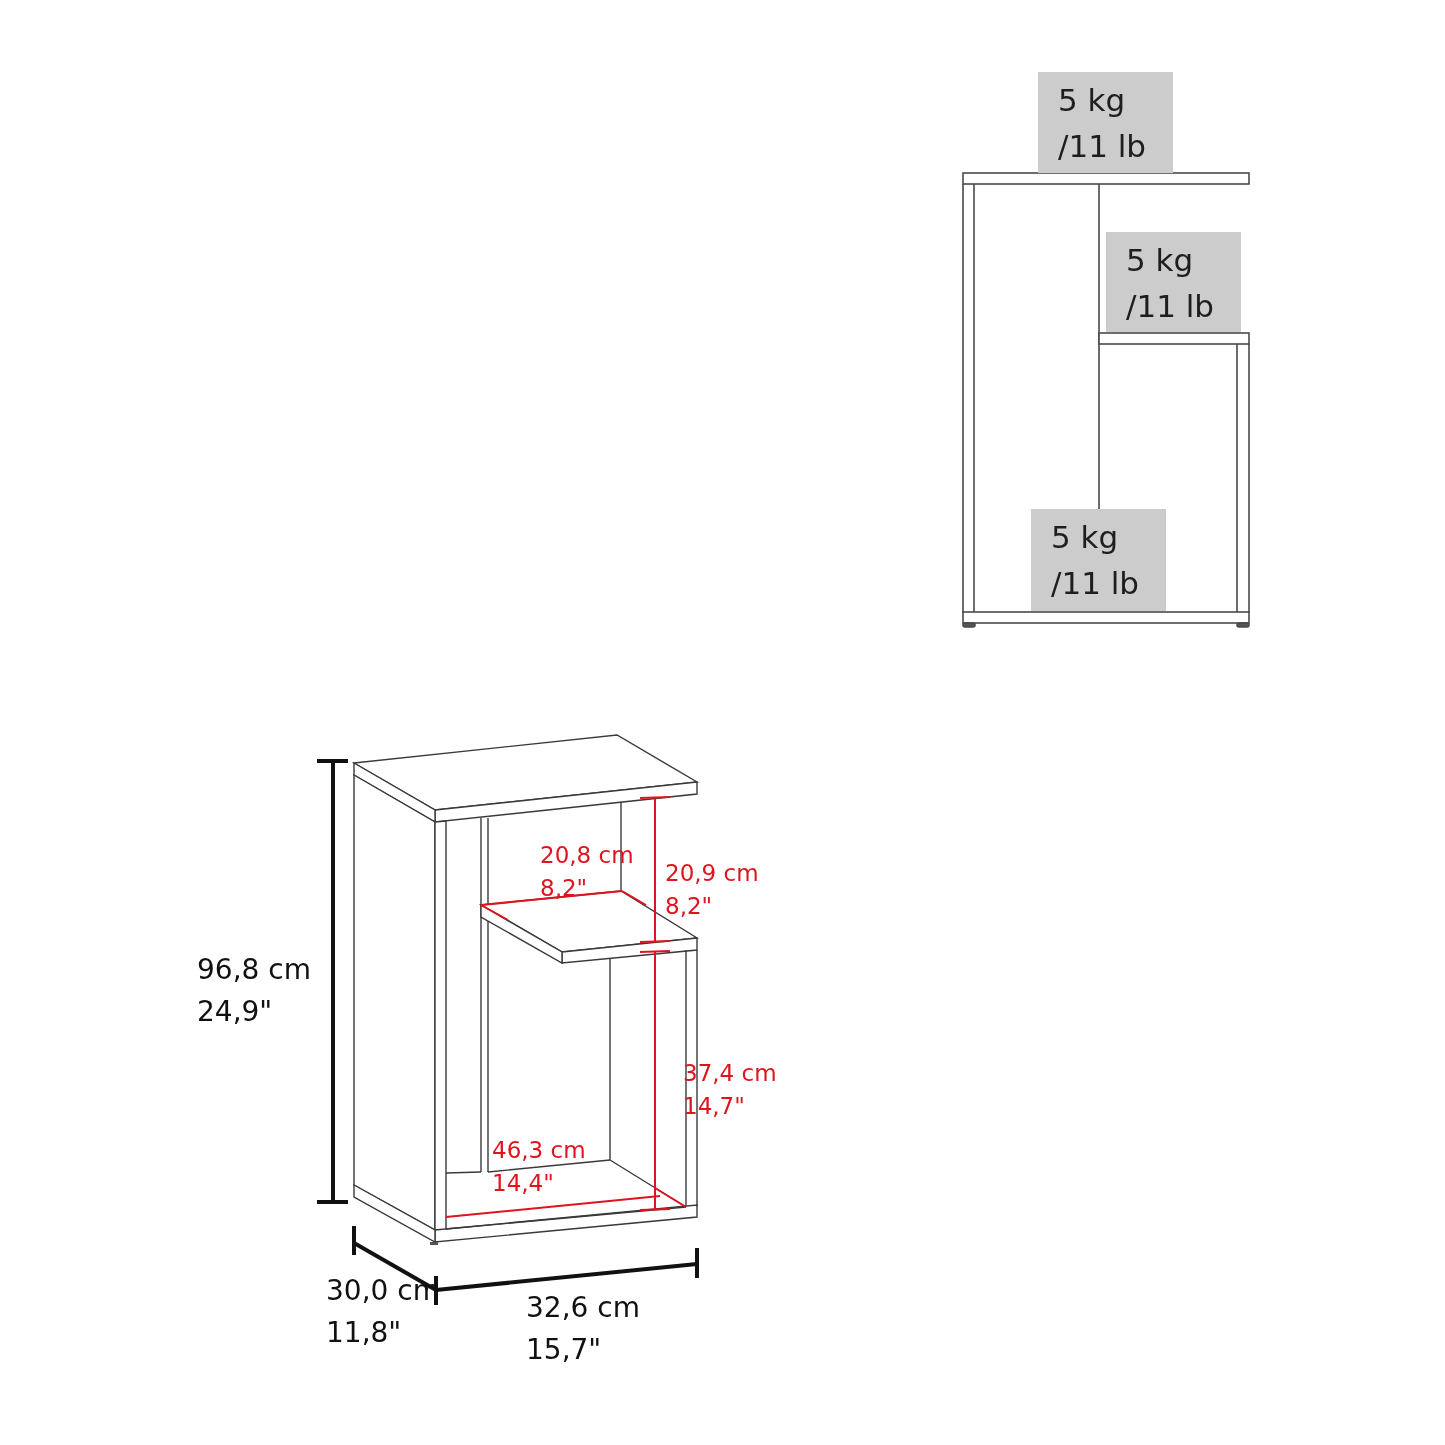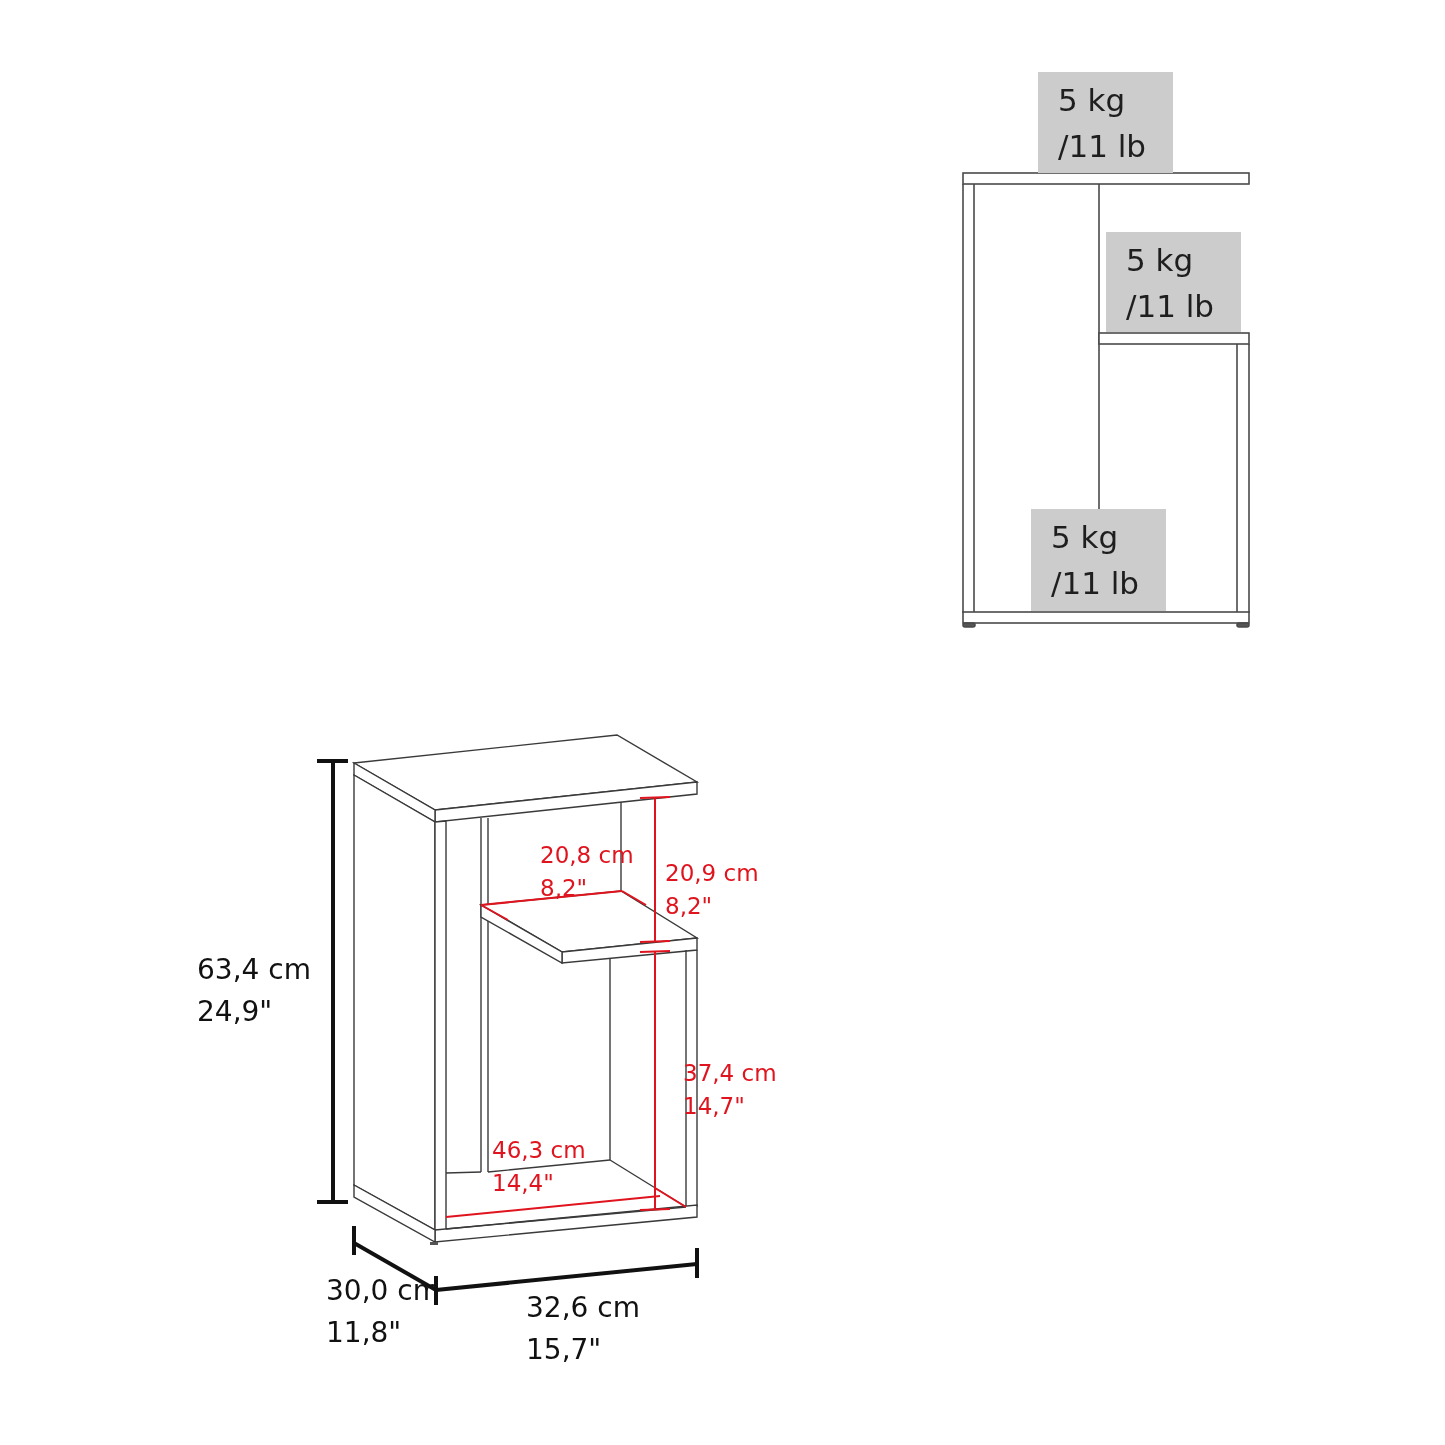--- a/index.html
+++ b/index.html
@@ -121,21 +121,21 @@
   <div class="load-box" style="left:1106px; top:232px; width:135px; height:100px;">
     <span style="top:10px;">5 kg</span>
     <span style="top:56px;">/11 lb</span>
   </div>
   <div class="load-box" style="left:1031px; top:509px; width:135px; height:102px;">
     <span style="top:10px;">5 kg</span>
     <span style="top:56px;">/11 lb</span>
   </div>
 
   <div class="label black" style="left:197px; top:956px;">
-    <div>63,4 cm</div>
+    <div>96,8 cm</div>
     <div style="margin-top:14px;">24,9"</div>
   </div>
   <div class="label black" style="left:286px; top:1277px;margin-left:40px;">
     <div>30,0 cm</div>
     <div style="margin-top:14px;">11,8"</div>
   </div>
   <div class="label black" style="left:526px; top:1294px;">
     <div>32,6 cm</div>
     <div style="margin-top:14px;">15,7"</div>
   </div>

